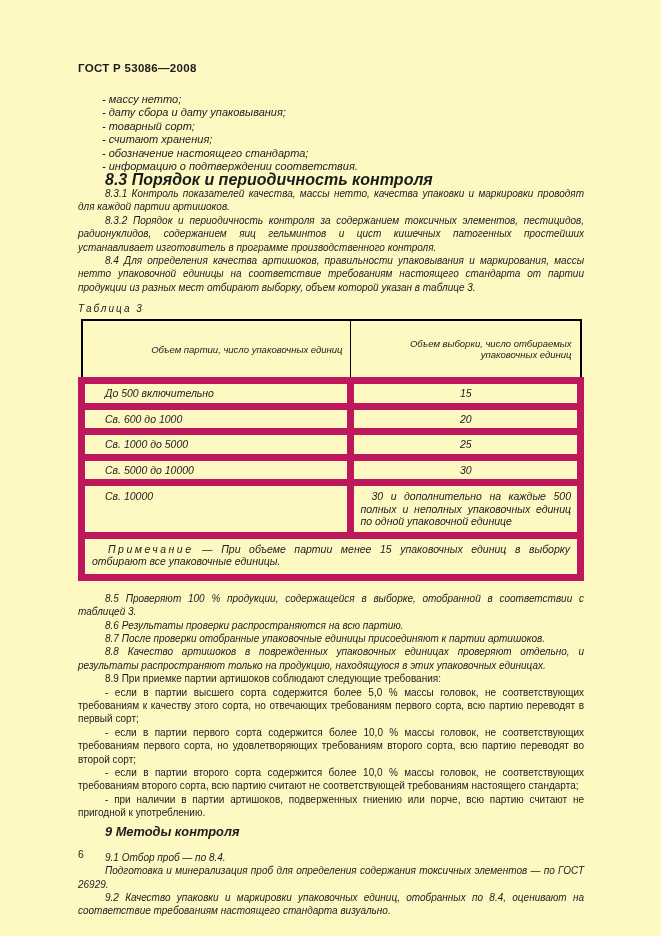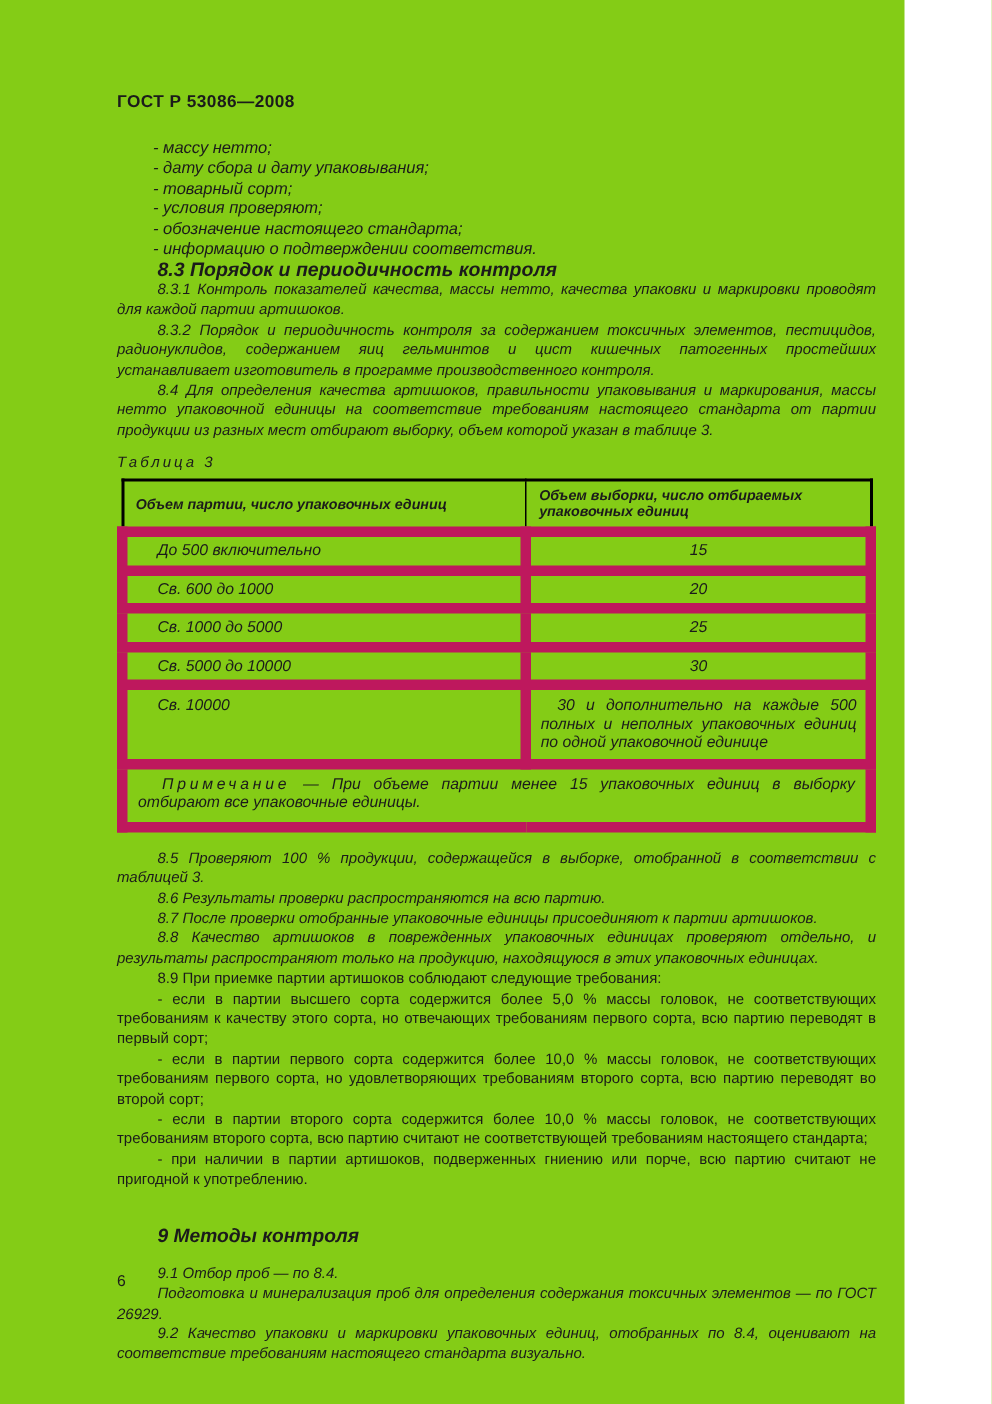--- a/index.html
+++ b/index.html
@@ -1,20 +1,20 @@
 <!DOCTYPE html>
 <html lang="ru"><head>
 <meta charset="utf-8">
 <style>
   html, body { margin: 0; padding: 0; background: #ffffff; }
   .page {
     position: relative;
-    width: 603px;
+    width: 661px;
     height: 936px;
-    background: #84cc16;
+    background: #fef9c3;
     font-family: "Liberation Sans", sans-serif;
     color: #1b1b1b;
     overflow: hidden;
   }
   .content {
     position: absolute;
     left: 78px;
     top: 62px;
     width: 506px;
   }
@@ -35,47 +35,47 @@
   .para {
     font-size: 10px;
     line-height: 13.4px;
     margin: 0;
     text-indent: 27px;
     text-align: justify;
     font-style: italic;
   }
   .para.roman { font-style: normal; }
   .subheading {
-    font-size: 13px;
+    font-size: 16px;
     line-height: 13.6px;
     font-weight: 700;
     font-style: italic;
     text-indent: 27px;
     margin: 0;
   }
   .table-label {
     font-size: 10px;
     font-style: italic;
     letter-spacing: 2px;
     margin: 9px 0 5px 0;
   }
   table.t3 {
     width: 100%;
     border-collapse: collapse;
     border: 2px solid #000;
     table-layout: fixed;
   }
   table.t3 th {
     font-size: 9.5px;
-    font-weight: 700;
+    font-weight: 400;
     font-style: italic;
     border: 1px solid #000;
     border-bottom: 2px solid #000;
-    padding: 4px 8px;
-    text-align: left;
+    padding: 17px 8px;
+    text-align: right;
     line-height: 11px;
   }
   table.t3 td {
     font-size: 10.5px;
     font-style: italic;
     border: 7px solid #be185d;
     line-height: 12.5px;
     vertical-align: middle;
   }
   td.c1 { padding: 3px 8px 3px 20px; text-align: left; }
@@ -93,21 +93,21 @@
     padding: 4px 7px 6px 7px;
     text-indent: 16px;
     text-align: justify;
   }
   .note-label { letter-spacing: 2.5px; }
   .after-table { margin-top: 11px; }
   .section-heading {
     font-size: 12.8px;
     font-weight: 700;
     font-style: italic;
-    margin: 22px 0 12px 0;
+    margin: 4px 0 12px 0;
     text-indent: 27px;
     line-height: 15px;
   }
   .page-number {
     position: absolute;
     left: 78px;
     top: 848px;
     font-size: 10.5px;
     font-style: normal;
   }
@@ -117,21 +117,21 @@
 
 <div class="page">
   <div class="content">
 
     <div class="doc-header">ГОСТ Р 53086—2008</div>
 
     <div class="intro-list">
       <div class="intro-item">- массу нетто;</div>
       <div class="intro-item">- дату сбора и дату упаковывания;</div>
       <div class="intro-item">- товарный сорт;</div>
-      <div class="intro-item">- условия проверяют;</div>
+      <div class="intro-item">- считают хранения;</div>
       <div class="intro-item">- обозначение настоящего стандарта;</div>
       <div class="intro-item">- информацию о подтверждении соответствия.</div>
     </div>
 
     <p class="subheading">8.3 Порядок и периодичность контроля</p>
     <p class="para">8.3.1 Контроль показателей качества, массы нетто, качества упаковки и маркировки проводят для каждой партии артишоков.</p>
     <p class="para">8.3.2 Порядок и периодичность контроля за содержанием токсичных элементов, пестицидов, радионуклидов, содержанием яиц гельминтов и цист кишечных патогенных простейших устанавливает изготовитель в программе производственного контроля.</p>
     <p class="para">8.4 Для определения качества артишоков, правильности упаковывания и маркирования, массы нетто упаковочной единицы на соответствие требованиям настоящего стандарта от партии продукции из разных мест отбирают выборку, объем которой указан в таблице 3.</p>
 
     <div class="table-label">Таблица 3</div>

